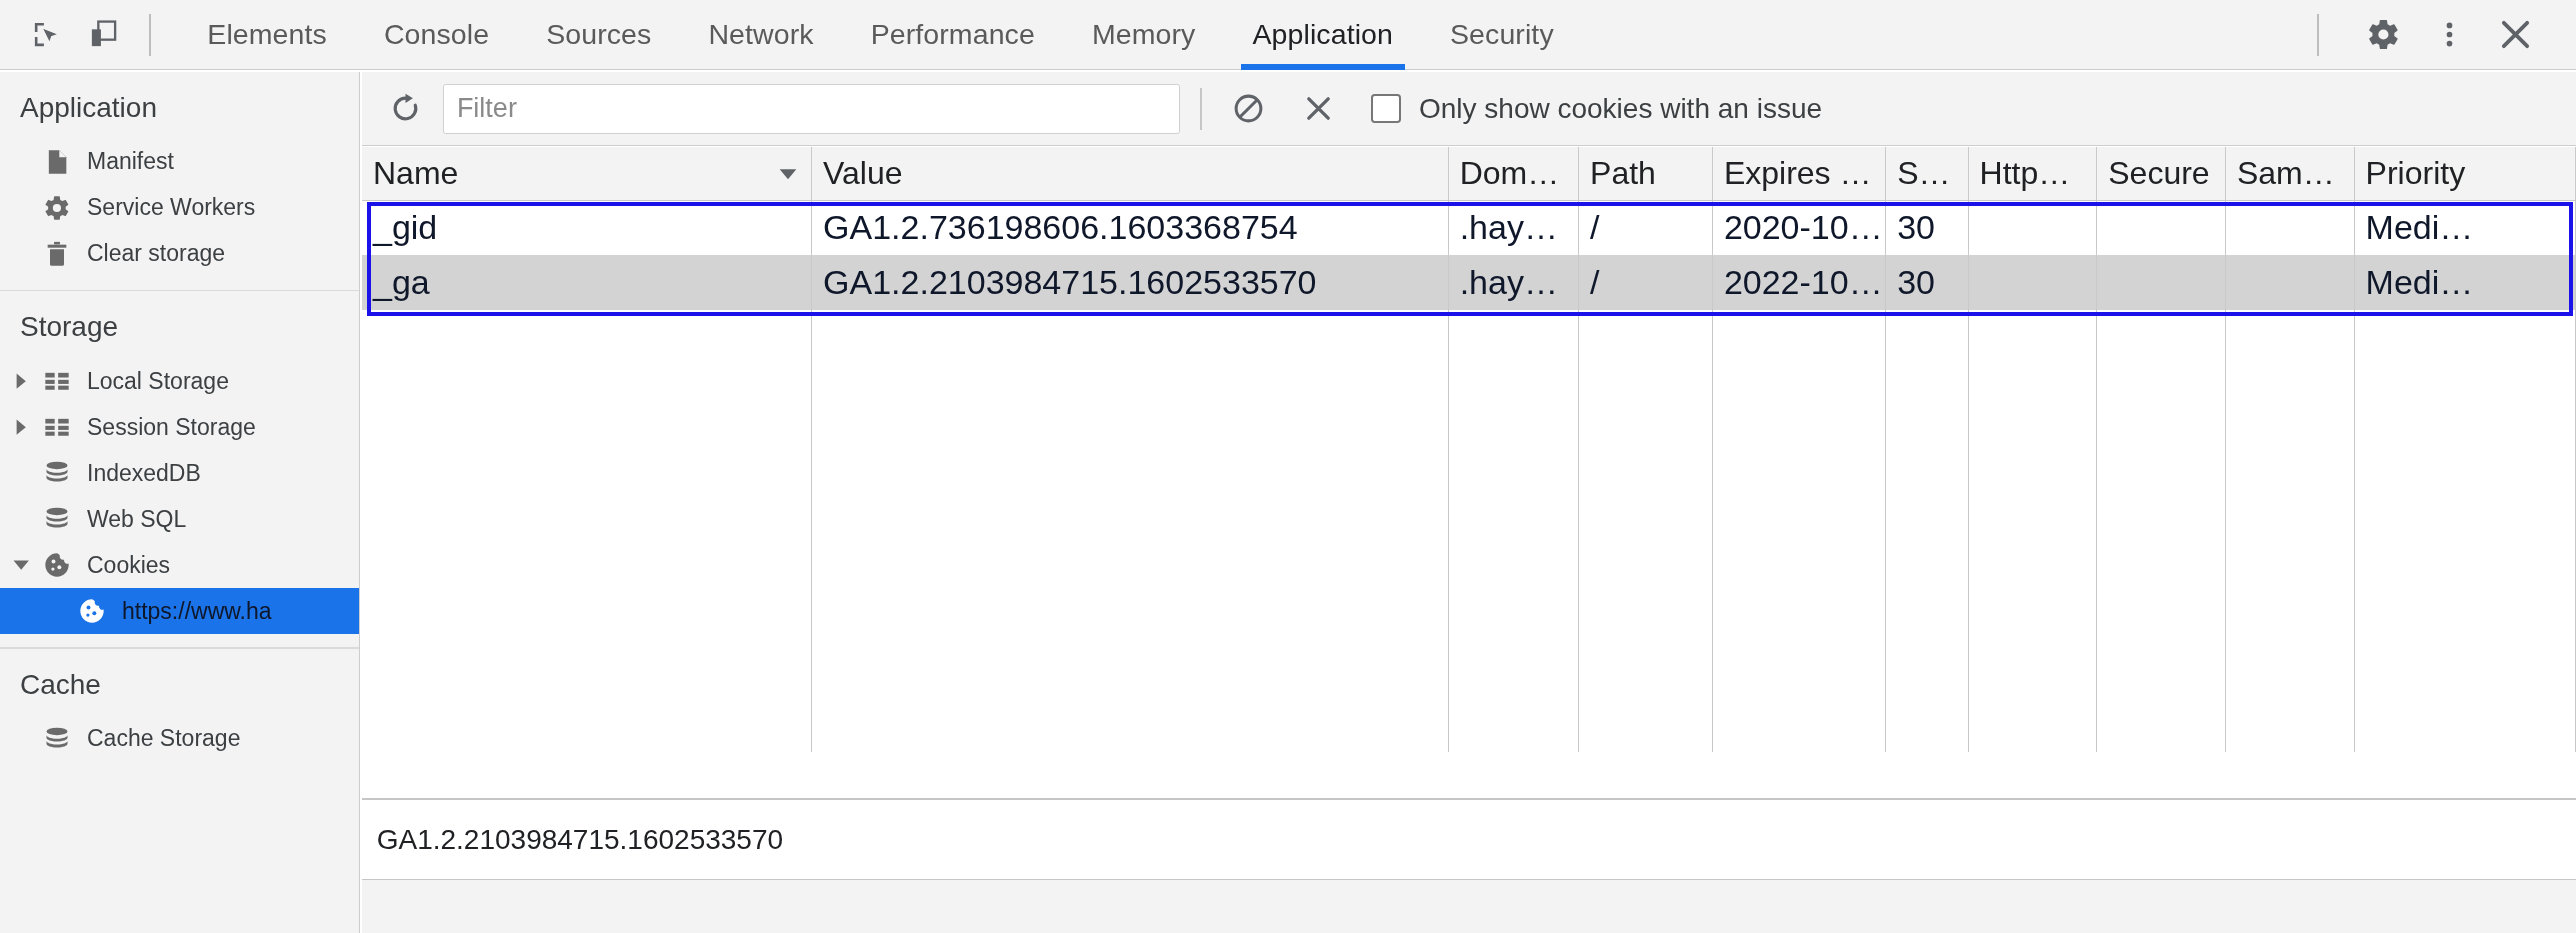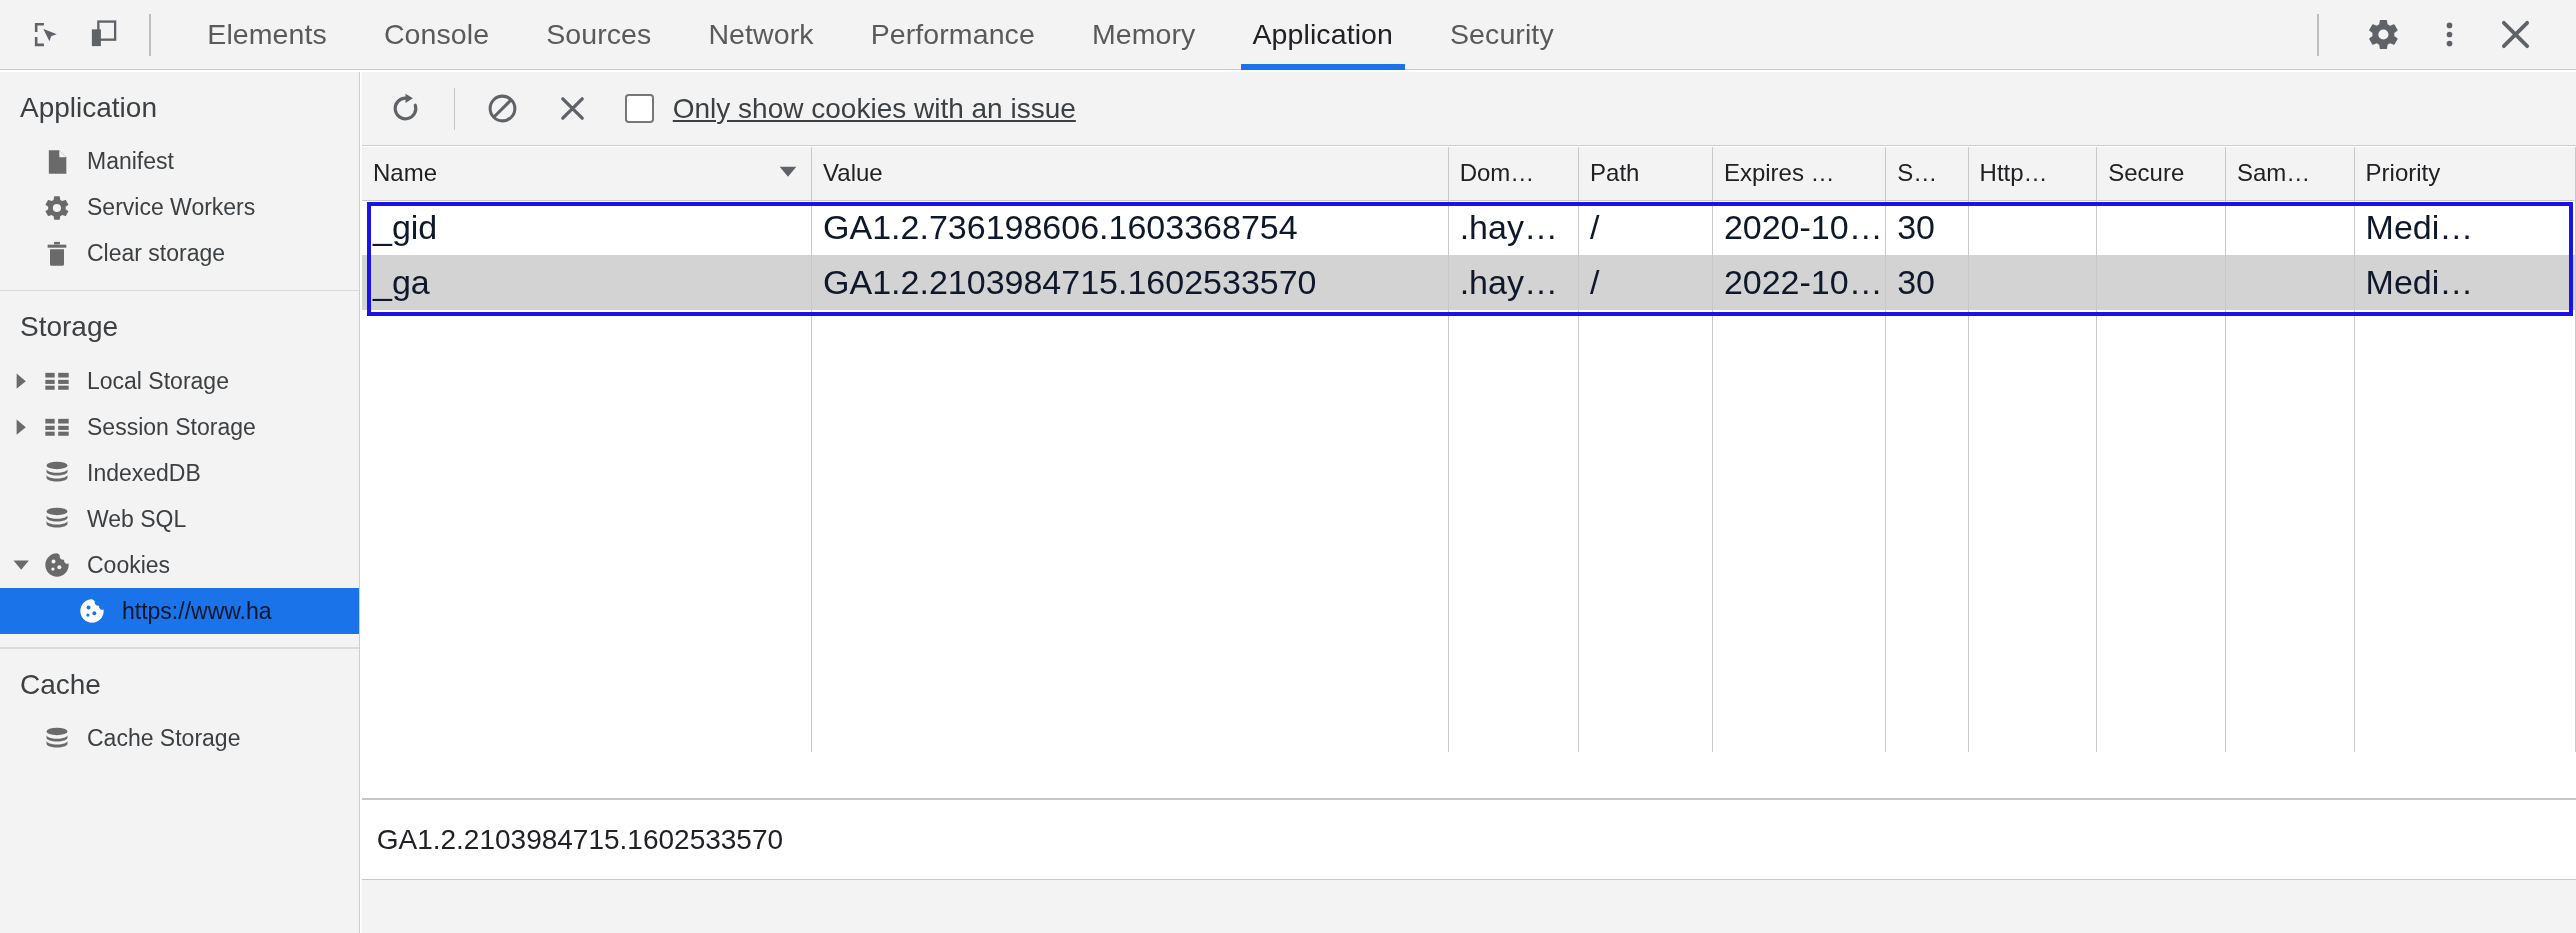--- a/index.html
+++ b/index.html
@@ -114,29 +114,29 @@
     font-size: 27px; color: #202124; width: 100%;
   }
   .filter-input::placeholder { color: #8a8a8a; }
   .ct-sep { width: 1.8px; height: 42px; background: #c6c6c6; flex: none; margin: 0 18.4px 0 20px; }
   .ct-check-wrap { display: flex; align-items: center; margin-left: 24px; }
   .ct-checkbox {
     width: 29.5px; height: 29.5px; flex: none;
     border: 2.8px solid #777; border-radius: 3.7px; background: #fff;
     margin-right: 18.4px;
   }
-  .ct-check-label { font-size: 28px; color: #3c4043; white-space: nowrap; text-decoration: underline; }
+  .ct-check-label { font-size: 28px; color: #3c4043; white-space: nowrap; }
 
   
   .table-wrap { position: absolute; left: 0; right: 0; top: 75px; bottom: 136px; background: #fff; overflow: hidden; }
   table.cookies { border-collapse: collapse; width: 100%; table-layout: fixed; }
   table.cookies th {
     background: #f3f3f3;
     font-weight: normal;
-    font-size: 24px;
+    font-size: 32px;
     color: #202124;
     text-align: left;
     height: 53px;
     padding: 0 11px;
     border-right: 1.8px solid #c9c9c9;
     border-bottom: 1.8px solid #c9c9c9;
     white-space: nowrap;
     overflow: hidden;
     position: relative;
   }
@@ -399,20 +399,23 @@
   <div class="main">
 
     <div class="cookie-toolbar">
       <div class="ct-btn">
         <svg width="33" height="33" viewBox="0 0 24 24">
           <path d="M12 4.5a7.5 7.5 0 1 0 7.1 5.1" fill="none" stroke="#5f6368" stroke-width="2.3" stroke-linecap="round"></path>
           <path d="M12 1.2 L12 8 L17.4 4.6 Z" fill="#5f6368"></path>
         </svg>
       </div>
 
+      <div class="filter-box">
+        <input class="filter-input" type="text" placeholder="Filter" value="" style="">
+      </div>
 
       <div class="ct-sep"></div>
 
       <div class="ct-btn">
         <svg width="33" height="33" viewBox="0 0 24 24">
           <circle cx="12" cy="12" r="9" fill="none" stroke="#5f6368" stroke-width="2.2"></circle>
           <path d="M5.6 18.4 L18.4 5.6" stroke="#5f6368" stroke-width="2.2"></path>
         </svg>
       </div>
 

